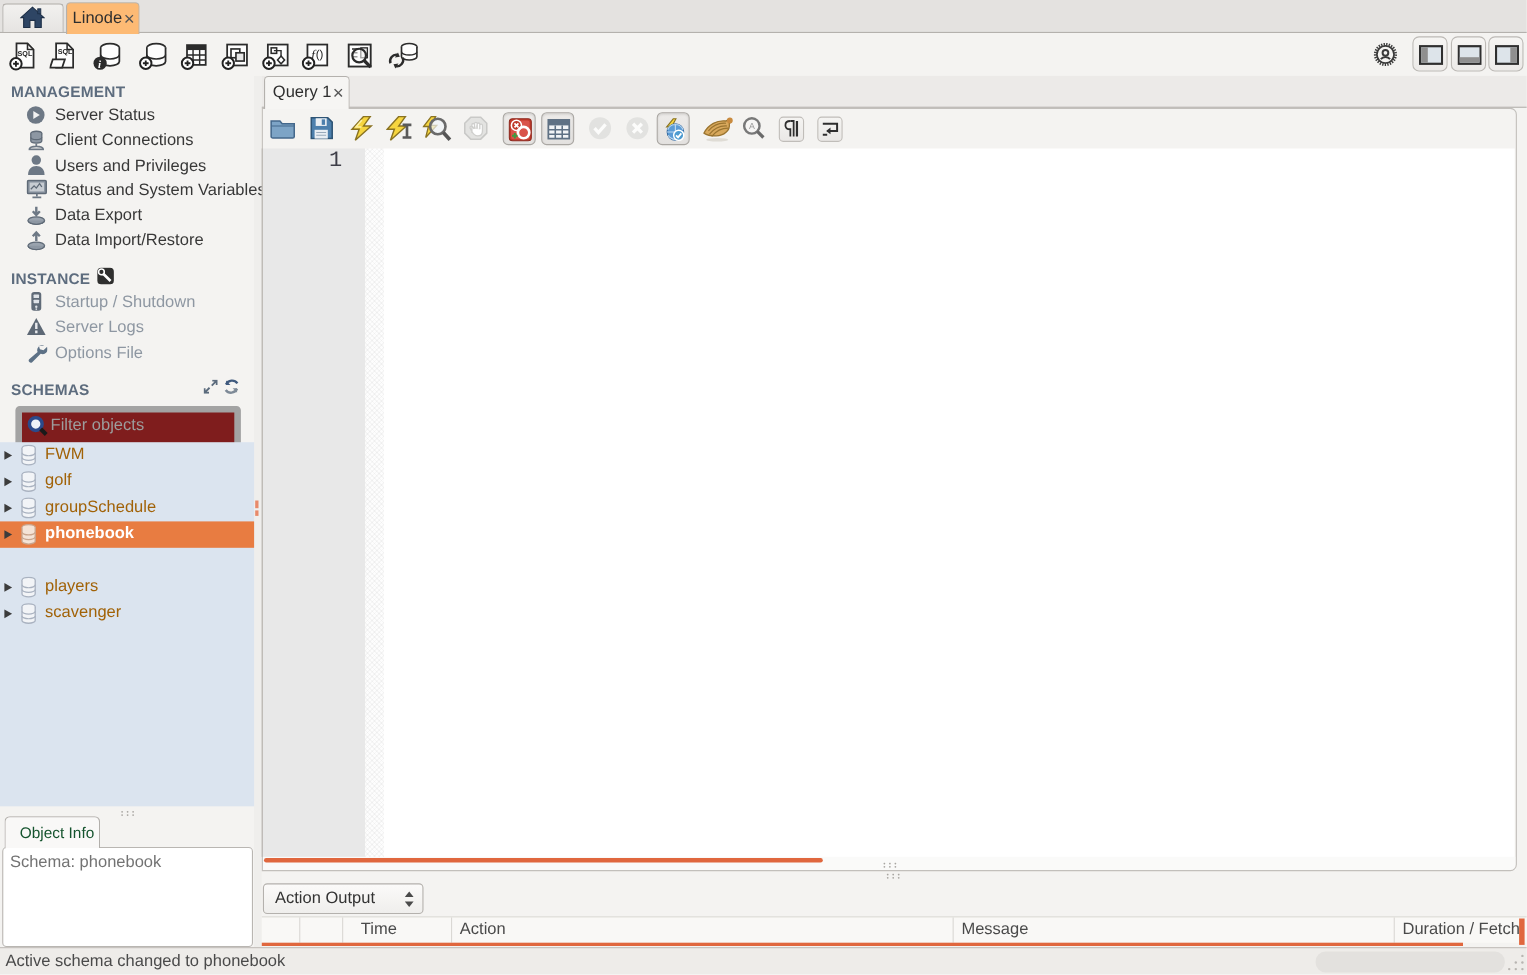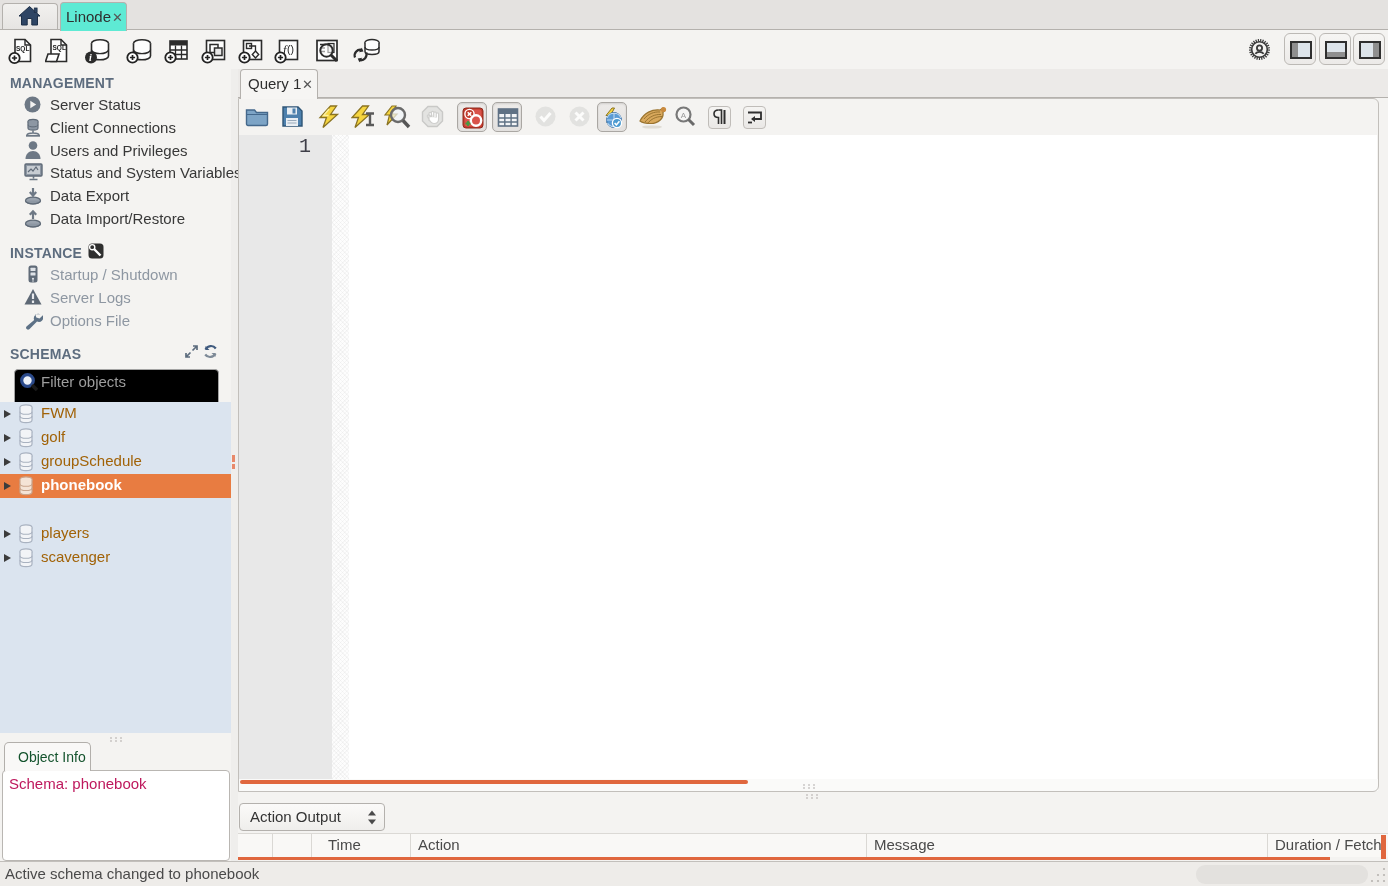--- a/index.html
+++ b/index.html
@@ -3,59 +3,59 @@
 <meta charset="utf-8">
 <style>
 * { margin:0; padding:0; box-sizing:border-box; }
 html,body { width:1388px; height:886px; overflow:hidden; }
 body { font-family:"Liberation Sans", sans-serif; position:relative; background:#f4f3f1; }
 .abs { position:absolute; }
 
 
 #tabbar { left:0; top:0; width:1388px; height:30px; background:#e4e2e0; border-bottom:1px solid #b4b1ad; }
 #hometab { left:2px; top:3px; width:56px; height:26px; background:linear-gradient(#f2f1ef,#e6e4e2); border:1px solid #b4b1ad; border-bottom:none; border-radius:4px 4px 0 0; }
-#linodetab { left:60px; top:2px; width:67px; height:29px; background:#5eead4; border:1px solid #b4b1ad; border-bottom:none; border-radius:4px 4px 0 0; z-index:3; }
+#linodetab { left:60px; top:2px; width:67px; height:29px; background:#fdba74; border:1px solid #b4b1ad; border-bottom:none; border-radius:4px 4px 0 0; z-index:3; }
 #linodetab .t { position:absolute; left:5px; top:5px; font-size:15px; color:#2e2e2e; }
 #linodetab .x { position:absolute; left:51px; top:7px; font-size:13px; color:#555; }
 
 
 #maintb { left:0; top:31px; width:1388px; height:38px; background:#f4f3f1; }
 .tbico { position:absolute; top:37px; }
 
 
 .panelbtn { position:absolute; top:33px; width:32px; height:32px; border:1px solid #bcb9b5; border-radius:6px; background:linear-gradient(#f6f5f3,#eceae8); }
 .panelbtn svg { position:absolute; left:5px; top:7px; }
 
 
 #sidebar { left:0; top:69px; width:231px; height:792px; background:#f4f3f1; overflow:hidden; }
 .sechead { position:absolute; left:10px; font-size:14px; font-weight:bold; color:#5d6c7e; letter-spacing:0.2px; }
 .navitem { position:absolute; left:50px; font-size:15px; color:#383838; white-space:nowrap; }
 .navitem.dis { color:#8e97a2; }
 .navico { position:absolute; left:24px; }
 
 
-#filterbox { position:absolute; left:14px; top:369px; width:205px; height:40px; background:#000000; border:1px solid #a3a3a3; border-radius:4px; }
+#filterbox { position:absolute; left:14px; top:369px; width:205px; height:40px; background:#7f1d1d; border:6px solid #a3a3a3; border-radius:4px; }
 #filterbox .ph { position:absolute; left:26px; top:3px; font-size:15px; color:#9d9d9d; }
 
 
 #schemalist { position:absolute; left:0; top:402px; width:231px; height:331px; background:#dbe4ef; }
 .srow { position:absolute; left:0; width:231px; height:24px; }
 .srow .arr { position:absolute; left:4px; top:8px; width:0; height:0; border-left:7px solid #3c3c3c; border-top:4.5px solid transparent; border-bottom:4.5px solid transparent; }
 .srow .txt { position:absolute; left:41px; top:2px; font-size:15px; color:#a16207; }
 .srow.sel { background:#e87c41; }
 .srow.sel .txt { color:#fff; font-weight:bold; }
 .cyl { position:absolute; left:18px; top:2px; }
 
 
 #objtab { position:absolute; left:4px; top:742px; width:87px; height:29px; background:#f9f8f7; border:1px solid #b2afab; border-bottom:none; border-radius:5px 5px 0 0; z-index:2; }
 #objtab .t { position:absolute; left:13px; top:6px; font-size:14px; color:#14532d; }
 #sesstab { position:absolute; left:92px; top:745px; width:65px; height:24px; background:linear-gradient(#ecebe9,#e2e0de); border:1px solid #b2afab; border-bottom:none; border-radius:5px 5px 0 0;margin-top:32px; }
 #sesstab .t { position:absolute; left:11px; top:4px; font-size:14px; color:#4c4c4c; }
 #objbox { position:absolute; left:2px; top:770px; width:228px; height:91px; background:#fff; border:1px solid #b9b6b2; border-radius:4px; }
-#objbox .t { position:absolute; left:6px; top:4px; font-size:15px; color:#be185d; }
+#objbox .t { position:absolute; left:6px; top:4px; font-size:15px; color:#737373; }
 
 
 #qtabbar { left:238px; top:69px; width:1150px; height:29px; background:#eceae8; border-bottom:1px solid #b4b1ad; }
 #qtab { left:240px; top:69px; width:78px; height:30px; background:#f6f5f3; border:1px solid #b4b1ad; border-bottom:none; border-radius:4px 4px 0 0; z-index:2; }
 #qtab .t { position:absolute; left:7px; top:5px; font-size:15px; color:#2e2e2e; }
 #qtab .x { position:absolute; left:61px; top:7px; font-size:13px; color:#555; }
 #qtoolbar { left:238px; top:99px; width:1150px; height:36px; background:#f4f3f1; }
 .qico { position:absolute; top:105px; }
 .qbtn { position:absolute; top:102px; width:30px; height:30px; border:1px solid #aaa7a3; border-radius:5px; background:linear-gradient(#edebe9,#e3e1df); box-shadow:inset 0 1px 2px rgba(0,0,0,0.12); }
 .qbtn svg { position:absolute; left:4px; top:4px; }

